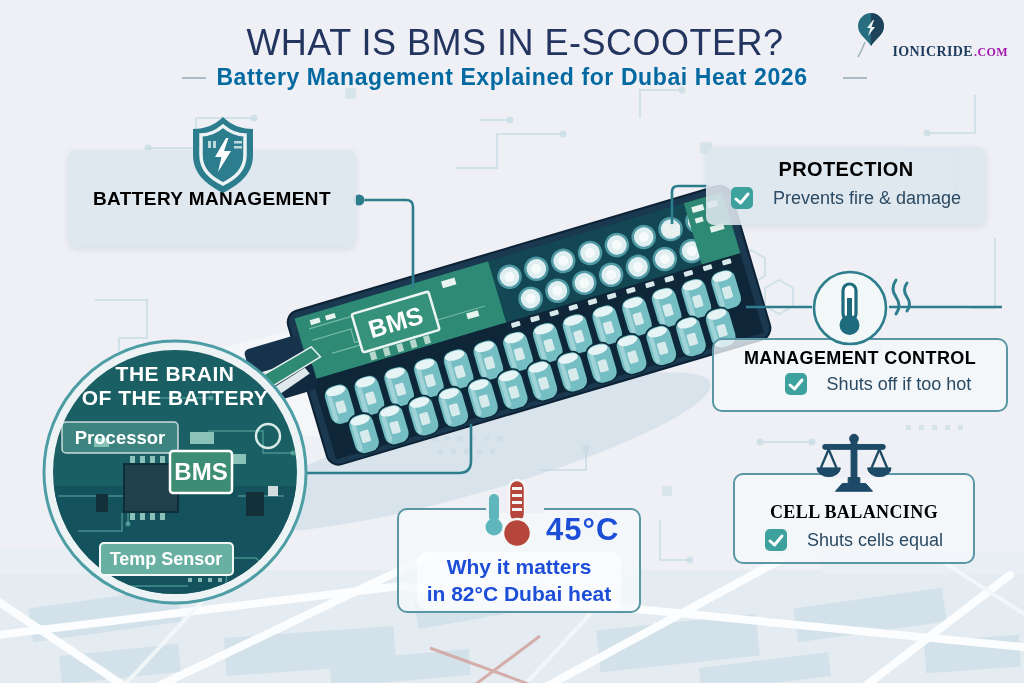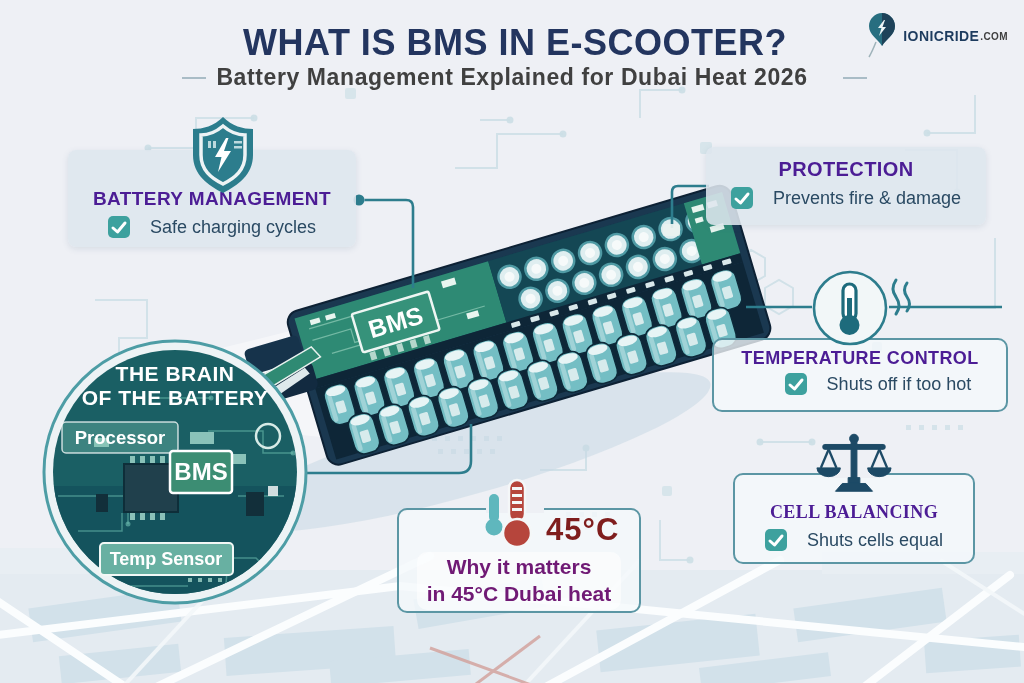--- a/index.html
+++ b/index.html
@@ -6,47 +6,47 @@
   .page{
     position:relative;width:1024px;height:683px;overflow:hidden;
     background:#eef0f5;font-family:"Liberation Sans",sans-serif;
     -webkit-font-smoothing:antialiased;
   }
   .abs{position:absolute;}
   svg{display:block;}
   
   .title{
     left:0;right:0;top:22px;text-align:center;
-    font-size:36px;font-weight:700;letter-spacing:.5px;color:#23355f;margin-left:6px;
+    font-size:36px;font-weight:400;letter-spacing:.5px;color:#23355f;margin-left:6px;
   }
   .subtitle{
     left:0;right:0;top:64px;text-align:center;
-    font-size:23px;font-weight:700;letter-spacing:.6px;color:#404040;
+    font-size:23px;font-weight:700;letter-spacing:.6px;color:#0369a1;
   }
   .dash{height:2px;background:#a9bcc6;top:77px;}
   
-  .logo{top:12px;right:16px;display:flex;align-items:center;gap:5px;}
+  .logo{top:12px;right:16px;display:flex;align-items:flex-end;gap:5px;font-family:Liberation Serif, serif;}
   .logo-brand{font-size:14px;font-weight:800;color:#1d3b5e;letter-spacing:.4px;}
-  .logo-suffix{font-size:10px;font-weight:600;color:#404040;letter-spacing:.4px;}
+  .logo-suffix{font-size:12px;font-weight:600;color:#a21caf;letter-spacing:.4px;}
   
   .soft-box{
     background:rgba(222,230,238,.88);border-radius:8px;
     box-shadow:0 2px 6px rgba(60,90,120,.13);
   }
   .line-box{
     background:rgba(245,249,251,.78);border:2.5px solid #5b96a4;border-radius:10px;
   }
-  .box-title{text-align:center;font-weight:800;color:#4c1d95;letter-spacing:.4px;}
+  .box-title{text-align:center;font-weight:800;color:#000000;letter-spacing:.4px;}
   .check-row{display:flex;align-items:flex-end;justify-content:center;gap:20px;margin-top:6px;}
   .check-label{font-size:18px;font-weight:500;color:#2a4a63;}
   .patch{background:#eef0f5;}
   
-  .heat-temp{font-size:31px;font-weight:800;color:#7f1d1d;letter-spacing:1px;}
+  .heat-temp{font-size:31px;font-weight:800;color:#1d4ed8;letter-spacing:1px;}
   .heat-text{
-    text-align:center;font-size:21px;font-weight:600;color:#701a75;line-height:1.28;
+    text-align:center;font-size:21px;font-weight:600;color:#1d4ed8;line-height:1.28;
     background:rgba(255,255,255,.55);border-radius:10px;padding:2px 10px;
   }
 </style>
 </head>
 <body>
 
 <div class="page">
 
   <svg class="abs" style="left:0;top:0;z-index:0;" width="1024" height="683" viewBox="0 0 1024 683">
     <defs>
@@ -373,27 +373,20 @@
       <path d="M16,1 C23,1 29,7 29,14 C29,23 20,27 16,34 V1 Z" fill="#1d3b52" opacity=".85"></path>
       <polygon points="18,8 12,16 15.5,16 13,24 20,15 16.5,15 19,8" fill="#eef5f6"></polygon>
       <path d="M10,30 Q6,40 3,45" stroke="#9fb3ba" stroke-width="1.5" fill="none"></path>
     </svg>
     <span class="logo-brand">IONICRIDE</span>
       <span class="logo-suffix" style="margin-left:-4px;">.COM</span>
   </div>
 
   <div class="abs soft-box" style="left:68px;top:150px;width:288px;height:97px;z-index:3;">
     <div class="box-title" style="margin-top:38px;font-size:19px;">BATTERY MANAGEMENT</div>
-    <div class="check-row">
-      <svg width="22" height="22" viewBox="0 0 22 22">
-        <rect width="22" height="22" rx="5" fill="#3da19e"></rect>
-        <polyline points="5,12 9.5,16 17,7" fill="none" stroke="#ffffff" stroke-width="3" stroke-linecap="round" stroke-linejoin="round"></polyline>
-      </svg>
-      <span class="check-label">Safe charging cycles</span>
-    </div>
   </div>
   <svg class="abs" style="left:185px;top:114px;z-index:4;" width="76" height="82" viewBox="0 0 76 82">
     <path d="M38,3 C47,12 58,15 68,15 V41 C68,61 53,71 38,79 C23,71 8,61 8,41 V15 C18,15 29,12 38,3 Z" fill="#2c7d8d"></path>
     <path d="M38,12 C45,18 53,21 60,21 V41 C60,56 50,64 38,70 C26,64 16,56 16,41 V21 C23,21 31,18 38,12 Z" fill="#2c7d8d" stroke="#edf3f5" stroke-width="3.5"></path>
     <polygon points="41,24 30,43 36.5,43 33,58 46,37 39,37 43.5,24" fill="#ffffff"></polygon>
     <rect x="23" y="27" width="3" height="7" fill="#bcd9de"></rect>
       <rect x="28" y="27" width="3" height="7" fill="#bcd9de"></rect>
     <rect x="49" y="27" width="8" height="2.5" fill="#bcd9de"></rect>
       <rect x="49" y="32" width="8" height="2.5" fill="#bcd9de"></rect>
   </svg>
@@ -403,21 +396,21 @@
     <div class="check-row">
       <svg width="22" height="22" viewBox="0 0 22 22">
         <rect width="22" height="22" rx="5" fill="#3da19e"></rect>
         <polyline points="5,12 9.5,16 17,7" fill="none" stroke="#ffffff" stroke-width="3" stroke-linecap="round" stroke-linejoin="round"></polyline>
       </svg>
       <span class="check-label">Prevents fire &amp; damage</span>
     </div>
   </div>
 
   <div class="abs line-box" style="left:712px;top:338px;width:292px;height:70px;z-index:3;">
-    <div class="box-title" style="margin-top:8px;font-size:18px;">TEMPERATURE CONTROL</div>
+    <div class="box-title" style="margin-top:8px;font-size:18px;">MANAGEMENT CONTROL</div>
     <div class="check-row" style="margin-top:4px;margin-left:36px;">
       <svg width="22" height="22" viewBox="0 0 22 22">
         <rect width="22" height="22" rx="5" fill="#3da19e"></rect>
         <polyline points="5,12 9.5,16 17,7" fill="none" stroke="#ffffff" stroke-width="3" stroke-linecap="round" stroke-linejoin="round"></polyline>
       </svg>
       <span class="check-label">Shuts off if too hot</span>
     </div>
   </div>
   <svg class="abs" style="left:810px;top:266px;z-index:4;" width="106" height="84" viewBox="0 0 106 84">
     <circle cx="40" cy="42" r="36" fill="#f2f7f8" stroke="#2d7d8d" stroke-width="2.6"></circle>
@@ -456,21 +449,21 @@
       <path d="M54,36 A 12 9 0 0 0 78,36 Z"></path>
       <path d="M34,46 h12 v6 h-12 z"></path>
       <path d="M28,52 h24 l7,8 h-38 z"></path>
     </g>
   </svg>
 
   <div class="abs line-box" style="left:397px;top:508px;width:240px;height:101px;z-index:3;">
     <div style="display:flex;justify-content:center;margin-top:42px;">
       <div class="heat-text">
         <span>Why it matters</span><br>
-        <span>in 45°C Dubai heat</span>
+        <span>in 82°C Dubai heat</span>
       </div>
     </div>
   </div>
   <div class="abs heat-temp" style="left:546px;top:512px;z-index:4;">45°C</div>
   <div class="abs patch" style="left:486px;top:505px;width:58px;height:8px;z-index:4;"></div>
   <svg class="abs" style="left:477px;top:476px;z-index:5;" width="76" height="76" viewBox="0 0 76 76">
     <rect x="12" y="18" width="10" height="28" rx="5" fill="#5fb7bd"></rect>
     <circle cx="17" cy="51" r="8.5" fill="#5fb7bd"></circle>
     <rect x="32" y="4" width="16" height="42" rx="8" fill="#b6453c" stroke="#f4f7f8" stroke-width="2.5"></rect>
     <g fill="#f4f7f8">

